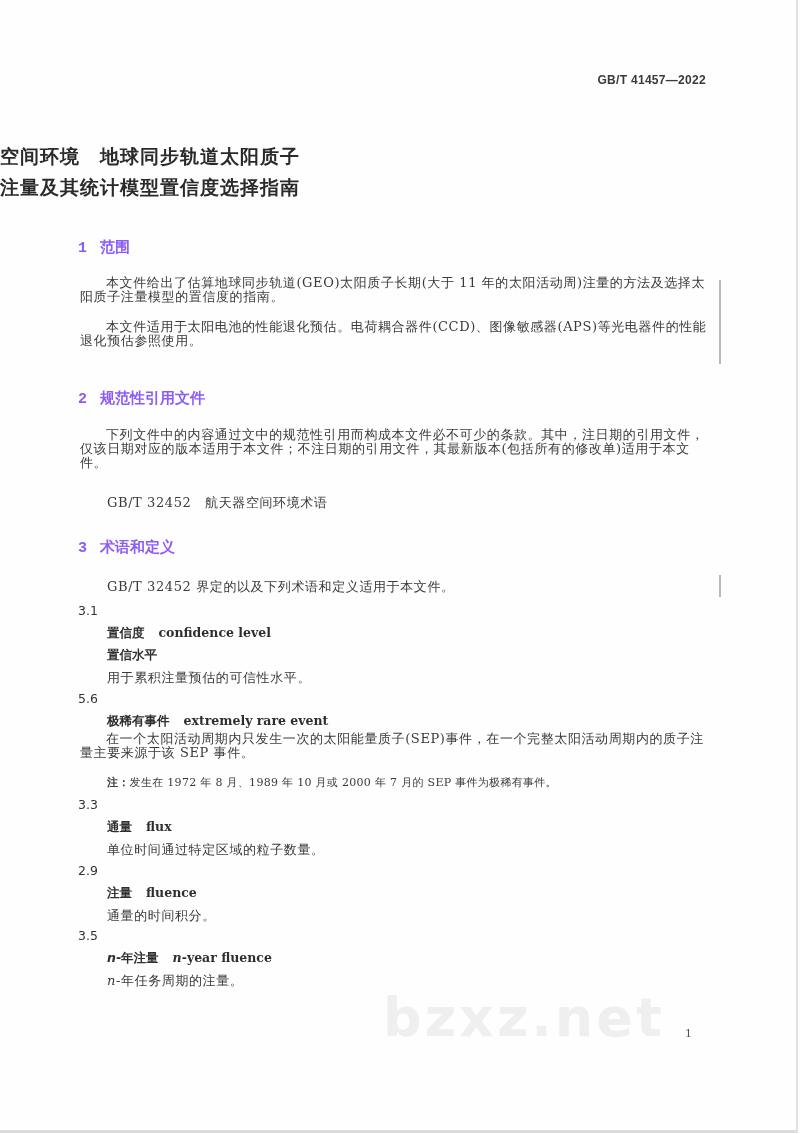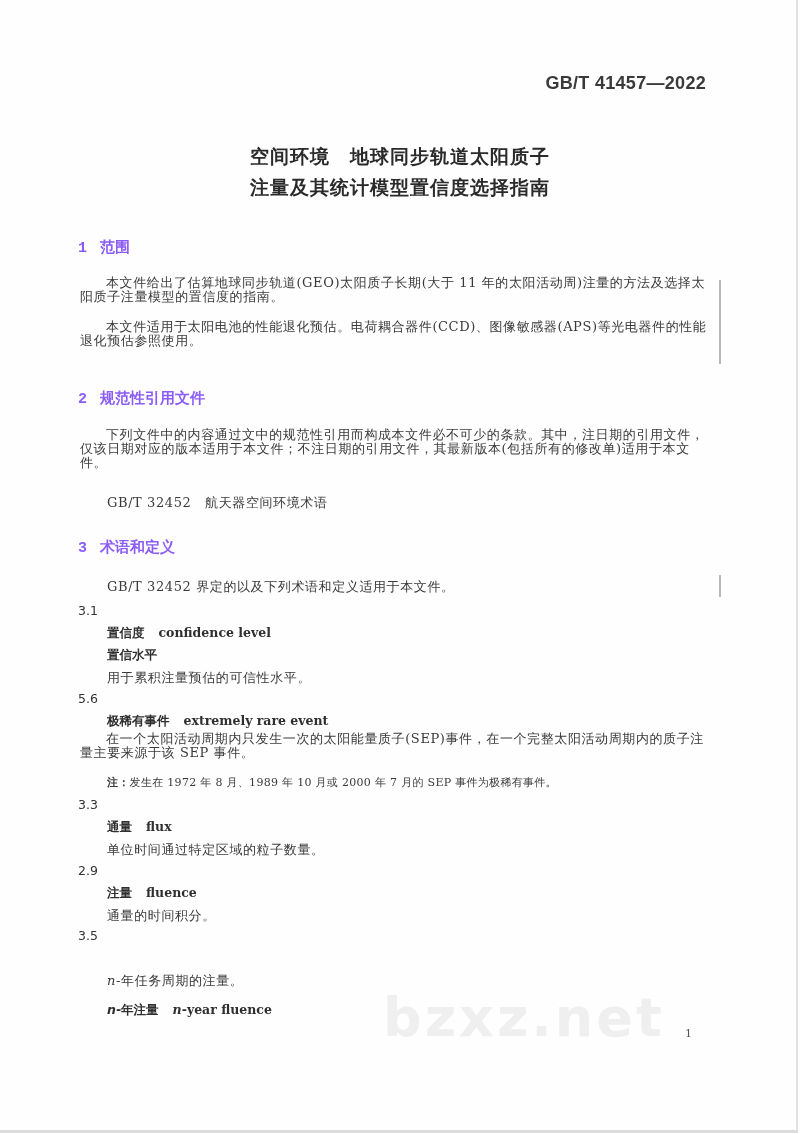--- a/index.html
+++ b/index.html
@@ -21,28 +21,28 @@
       width: 796px;
       height: 1130px;
       background: #fefefe;
       border-right: 2px solid #e2e2e2;
       border-bottom: 3px solid #dcdcdc;
     }
     .abs { position: absolute; white-space: nowrap; }
     .std-code {
       right: 90px; top: 73px;
       font-family: "Liberation Sans", "DejaVu Sans", sans-serif;
-      font-size: 18px;
+      font-size: 12px;
       font-weight: bold;
       color: #3a3a3a;
       letter-spacing: 0.3px;
     }
     .title {
       left: 0; width: 800px;
-      text-align: center;
+      text-align: left;
       font-family: "DejaVu Sans", "Liberation Sans", sans-serif;
       font-weight: bold;
       font-size: 19px;
       color: #2a2a2a;
       letter-spacing: 1px;
     }
     .title1 { top: 144px; }
     .title2 { top: 175px; }
     .sec-heading {
       left: 78px;
@@ -164,21 +164,21 @@
   </div>
   <div class="abs line indent" style="top:841px;">单位时间通过特定区域的粒子数量。</div>
 
   <div class="abs clause-num" style="top:863px;">2.9</div>
   <div class="abs term" style="top:885px;">
     <span>注量</span><span class="en">fluence</span>
   </div>
   <div class="abs line indent" style="top:907px;">通量的时间积分。</div>
 
   <div class="abs clause-num" style="top:928px;">3.5</div>
-  <div class="abs term" style="top:1002px;">
+  <div class="abs term" style="top:950px;">
     <span><i>n</i><span>-年注量</span></span><span class="en"><i>n</i><span>-year fluence</span></span>
   </div>
   <div class="abs line indent" style="top:972px;">
     <i>n</i><span>-年任务周期的注量。</span>
   </div>
 
   <div class="abs watermark">bzxz.net</div>
   <div class="abs page-num">1</div>
 
 </div>

